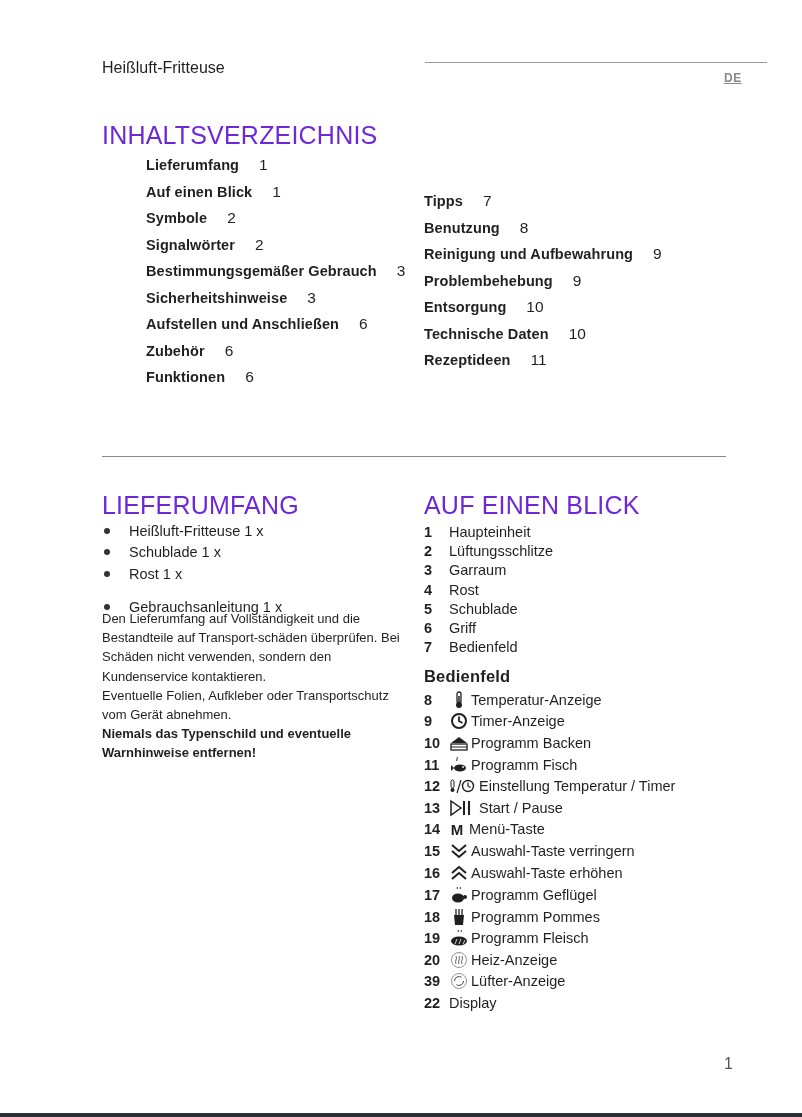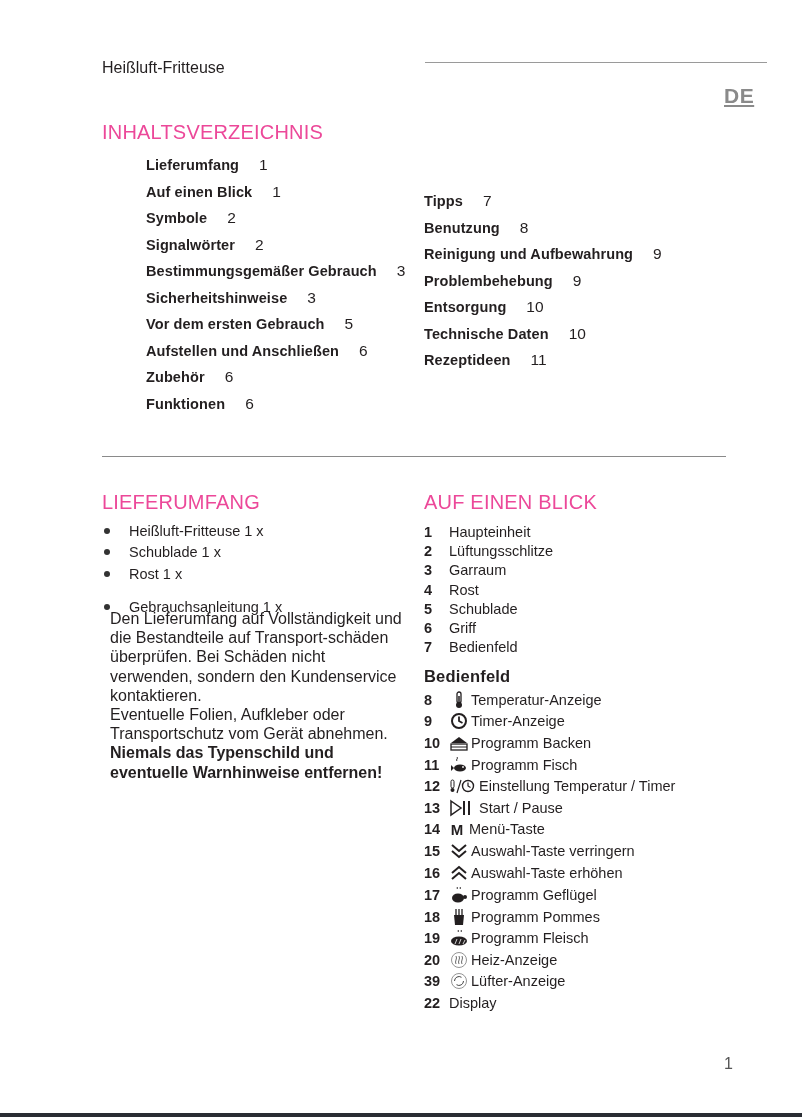--- a/index.html
+++ b/index.html
@@ -2,41 +2,41 @@
 <html><head>
 <meta charset="utf-8">
 <style>
   * { margin: 0; padding: 0; box-sizing: border-box; }
   html, body { width: 802px; height: 1117px; background: #ffffff; overflow: hidden; }
   body { position: relative; font-family: "Liberation Sans", "DejaVu Sans", sans-serif; color: #231f20; }
   .abs { position: absolute; }
 
   .doc-title { left: 102px; top: 59px; font-size: 16px; color: #231f20; white-space: nowrap; }
   .top-rule { left: 425px; top: 62px; width: 342px; height: 1px; background: #9a9a9a; }
-  .lang { left: 724px; top: 84px; font-size: 21px; font-weight: bold; color: #8a8a8a; letter-spacing: 0.5px; text-decoration: underline; }
-
-  .h1 { font-size: 20px; color: #ec4899; letter-spacing: 0.2px; white-space: nowrap; }
+  .lang { left: 724px; top: 71px; font-size: 12px; font-weight: bold; color: #8a8a8a; letter-spacing: 0.5px; text-decoration: underline; }
+
+  .h1 { font-size: 25px; color: #6d28d9; letter-spacing: 0.2px; white-space: nowrap; }
   .toc-title { left: 102px; top: 121px; }
 
   .toc-col { position: absolute; }
   .toc-left { left: 102px; top: 156px; margin-left: 44px; }
   .toc-right { left: 424px; top: 180px; margin-top: 12px; }
   .toc-item { height: 26.5px; font-size: 14.5px; font-weight: bold; letter-spacing: 0.1px; white-space: nowrap; color: #231f20; }
   .toc-item .pg { font-weight: normal; margin-left: 20px; font-size: 15.5px; }
 
   .mid-rule { left: 102px; top: 456px; width: 624px; height: 1px; background: #8a8a8a; }
 
   .lief-title { left: 102px; top: 491px; }
   .blick-title { left: 424px; top: 491px; }
 
   .bullets { left: 102px; top: 520px; }
   .bullet { height: 21.5px; font-size: 14.5px; white-space: nowrap; display: flex; align-items: center; }
   .bullet .dot { width: 6px; height: 6px; border-radius: 50%; background: #333; margin-right: 19px; margin-left: 2px; }
 
-  .lief-para { left: 110px; top: 609px; width: 302px; font-size: 16px; line-height: 19.2px; }
+  .lief-para { left: 102px; top: 609px; width: 302px; font-size: 13px; line-height: 19.2px; }
   .lief-para p { margin: 0; }
   .lief-para .bold { font-weight: bold; }
 
   .parts { left: 424px; top: 522px; }
   .part { height: 19.3px; font-size: 14.5px; white-space: nowrap; display: flex; align-items: center; }
   .part .num { width: 25px; font-weight: bold; font-size: 14.5px; }
 
   .bed-title { left: 424px; top: 667px; font-size: 16.5px; font-weight: bold; letter-spacing: 0.2px; }
 
   .panel { left: 424px; top: 689px; }
@@ -57,21 +57,20 @@
 
 <div class="abs h1 toc-title">INHALTSVERZEICHNIS</div>
 
 <div class="toc-col toc-left">
   <div class="toc-item"><span>Lieferumfang</span><span class="pg">1</span></div>
   <div class="toc-item"><span>Auf einen Blick</span><span class="pg">1</span></div>
   <div class="toc-item"><span>Symbole</span><span class="pg">2</span></div>
   <div class="toc-item"><span>Signalwörter</span><span class="pg">2</span></div>
   <div class="toc-item"><span>Bestimmungsgemäßer Gebrauch</span><span class="pg">3</span></div>
   <div class="toc-item"><span>Sicherheitshinweise</span><span class="pg">3</span></div>
-  <div class="toc-item"><span>Vor dem ersten Gebrauch</span><span class="pg">5</span></div>
   <div class="toc-item"><span>Aufstellen und Anschließen</span><span class="pg">6</span></div>
   <div class="toc-item"><span>Zubehör</span><span class="pg">6</span></div>
   <div class="toc-item"><span>Funktionen</span><span class="pg">6</span></div>
 </div>
 
 <div class="toc-col toc-right">
   <div class="toc-item"><span>Tipps</span><span class="pg">7</span></div>
   <div class="toc-item"><span>Benutzung</span><span class="pg">8</span></div>
   <div class="toc-item"><span>Reinigung und Aufbewahrung</span><span class="pg">9</span></div>
   <div class="toc-item"><span>Problembehebung</span><span class="pg">9</span></div>

